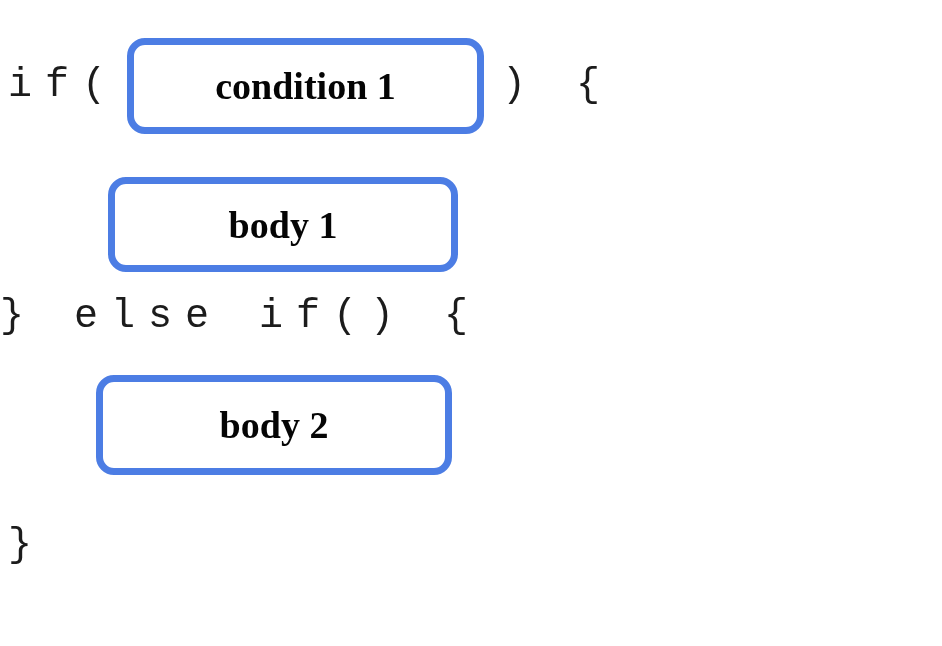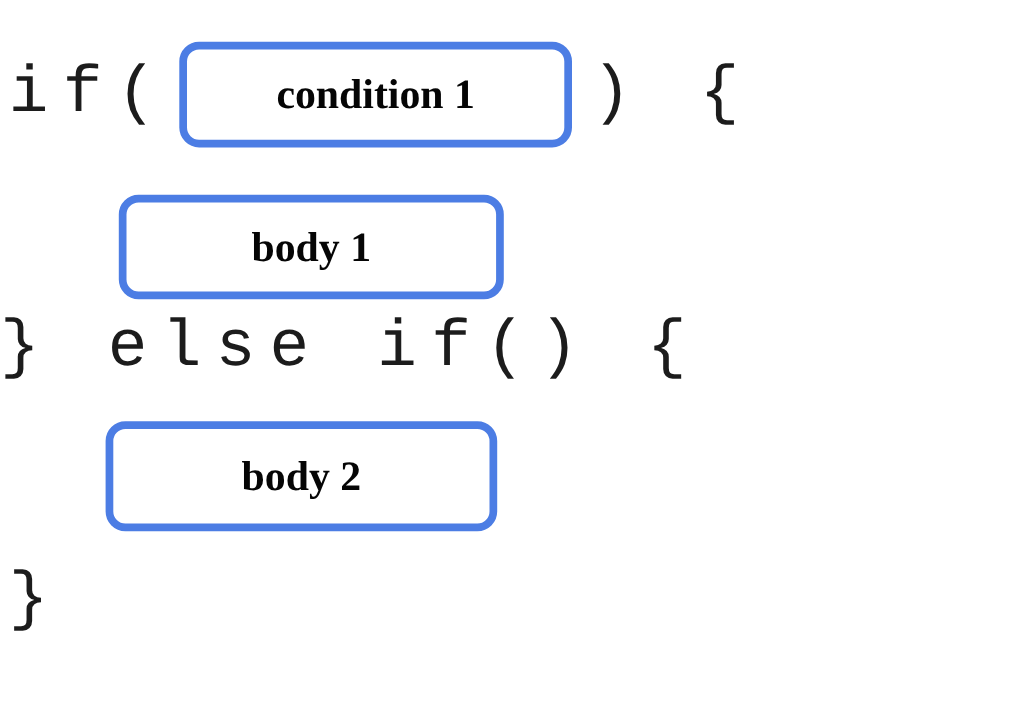--- a/index.html
+++ b/index.html
@@ -18,21 +18,21 @@
     overflow: hidden;
     font-family: "Liberation Sans", "DejaVu Sans", sans-serif;
   }
   .line {
     position: absolute;
     display: flex;
     align-items: center;
   }
   .code {
     font-family: "Liberation Mono", "DejaVu Sans Mono", monospace;
-    font-size: 60px;
+    font-size: 40px;
     letter-spacing: 13px;
     color: var(--code-text);
     white-space: pre;
     line-height: 1;
   }
   .slot {
     display: inline-flex;
     align-items: center;
     justify-content: center;
     border: 7px solid var(--slot-border);
@@ -46,21 +46,21 @@
     font-weight: 600;
     font-size: 38px;
     color: var(--label-text);
     letter-spacing: 0;
     line-height: 1;
   }
   
   .line-if        { left: 8px;   top: 37px;  height: 97px; }
   .line-body1     { left: 108px; top: 163px; height: 123px; }
   .line-elseif    { left: 0;   top: 267px; height: 99px; }
-  .line-body2     { left: 96px;  top: 383px; height: 100px; }
+  .line-body2     { left: 96px;  top: 383px; height: 84px; }
   .line-close     { left: 8px;   top: 510px; height: 72px; }
 
   .slot-condition1 { width: 357px; margin-left: 8px; margin-right: 18px; }
   .slot-body1      { width: 350px; height: 95px; }
   .slot-condition2 { width: 356px; margin-left: 4px; margin-right: 18px; }
   .slot-body2      { width: 356px; height: 100px; }
 </style>
 </head>
 <body>
 

